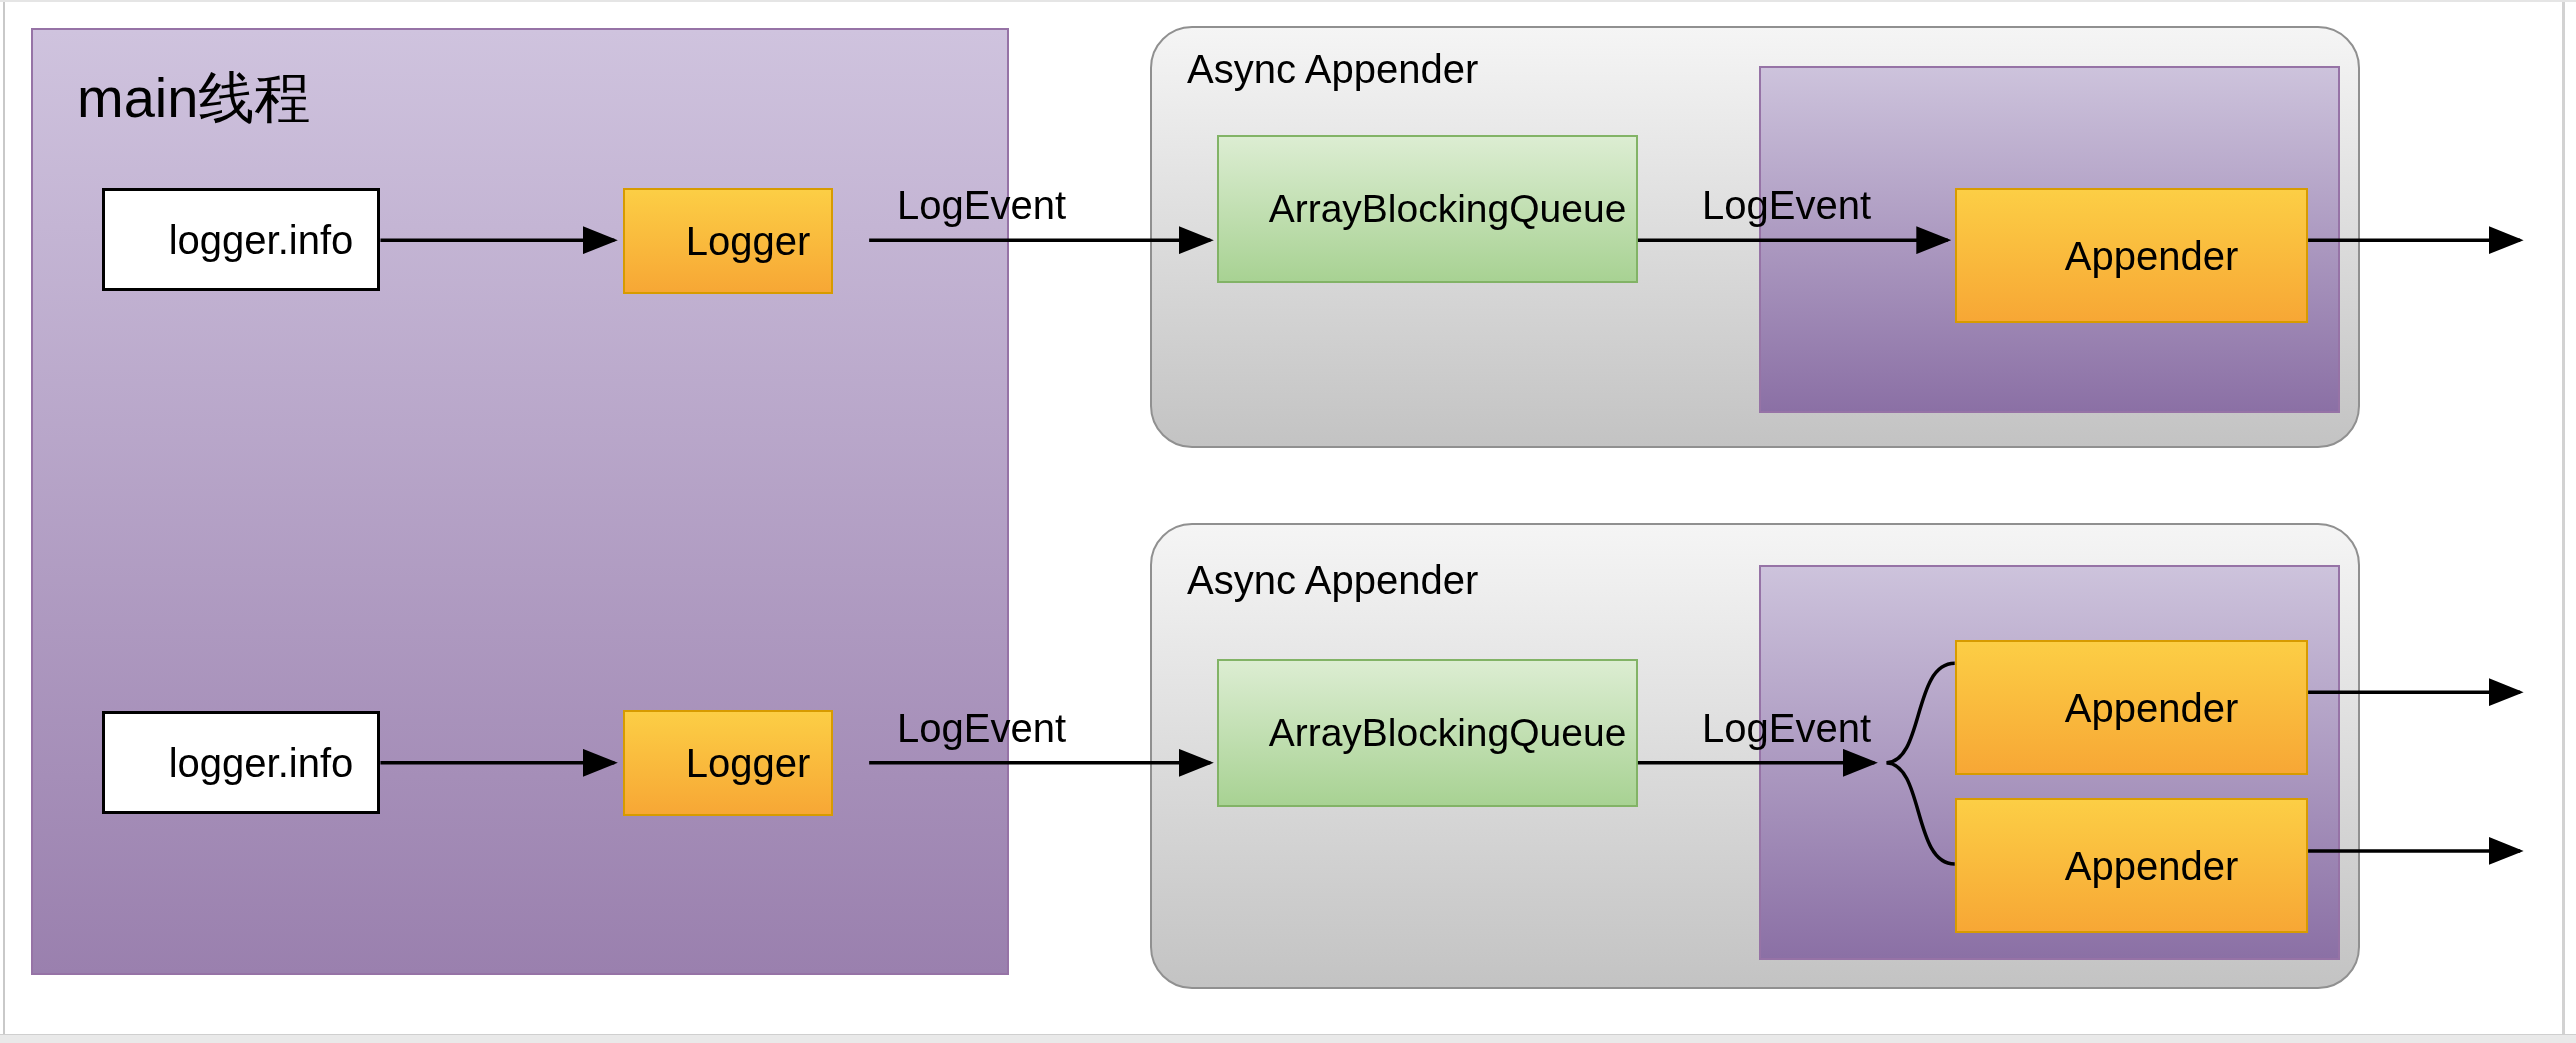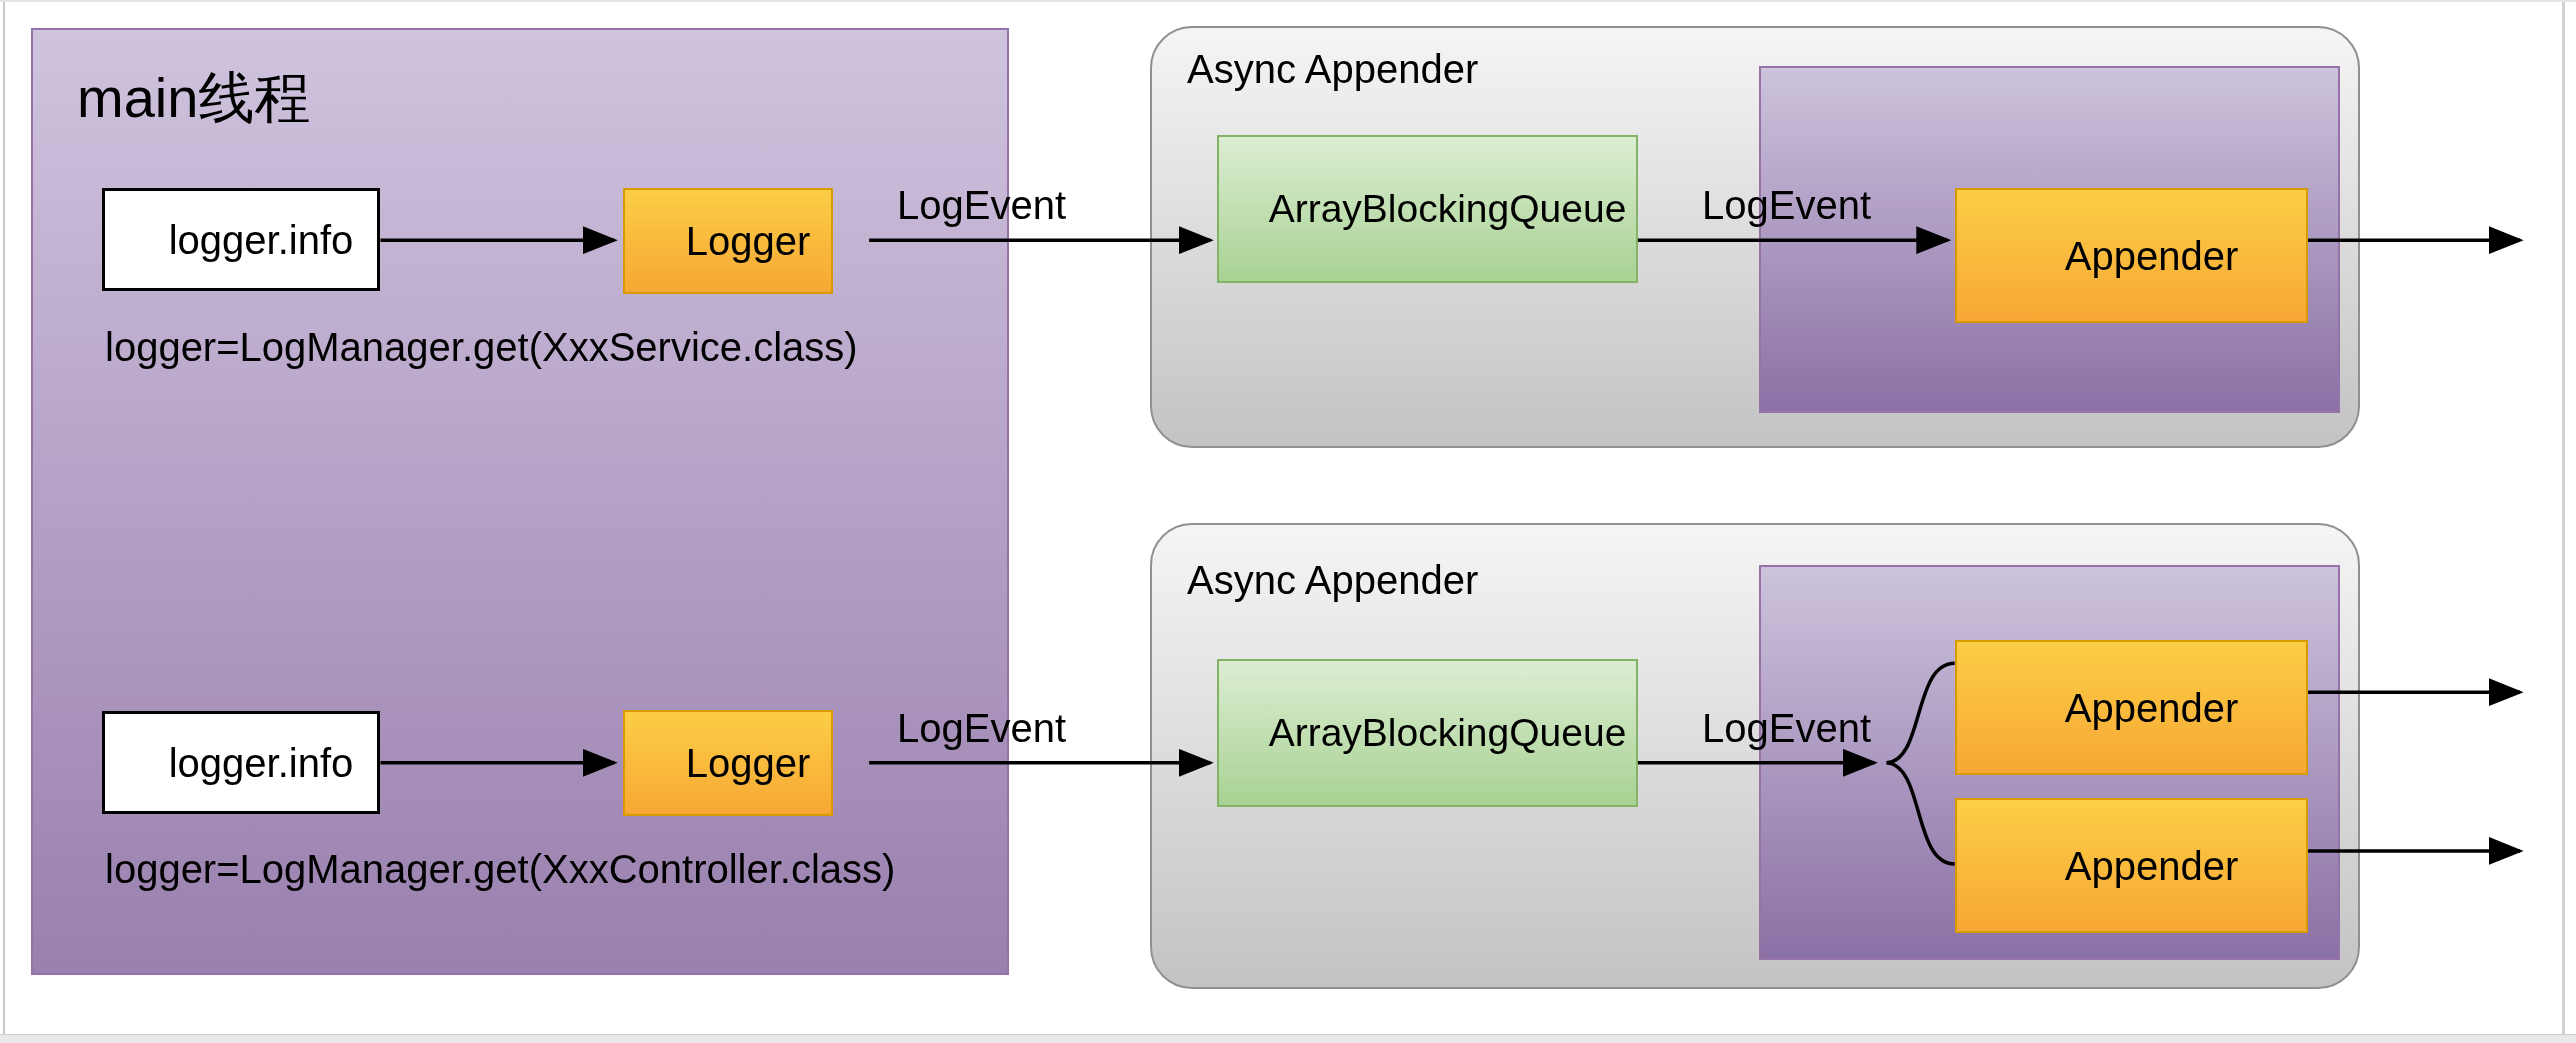--- a/index.html
+++ b/index.html
@@ -91,29 +91,27 @@
 
   <div class="abs main-box"></div>
   <div class="big-title" style="left:77px;top:45px;margin-top:16px;">main线程</div>
 
   <div class="shape white-box" style="left:102px;top:188px;">
     <span>logger.info</span>
   </div>
   <div class="shape orange-box logger" style="left:623px;top:188px;">
     <span>Logger</span>
   </div>
-  <div class="note-text" style="left:105px;top:325px;">logger=LogManager.get(XxxService.class)</div>
 
   <div class="shape white-box" style="left:102px;top:711px;">
     <span>logger.info</span>
   </div>
   <div class="shape orange-box logger" style="left:623px;top:710px;">
     <span>Logger</span>
   </div>
-  <div class="note-text" style="left:105px;top:847px;">logger=LogManager.get(XxxController.class)</div>
 
   <div class="abs gray-box one"></div>
   <div class="section-label" style="left:1187px;top:47px;">Async Appender</div>
   <div class="shape green-box" style="left:1217px;top:135px;">
     <span>ArrayBlockingQueue</span>
   </div>
   <div class="abs thread-box one"></div>
   <div class="shape orange-box appender" style="left:1955px;top:188px;">
     <span>Appender</span>
   </div>

